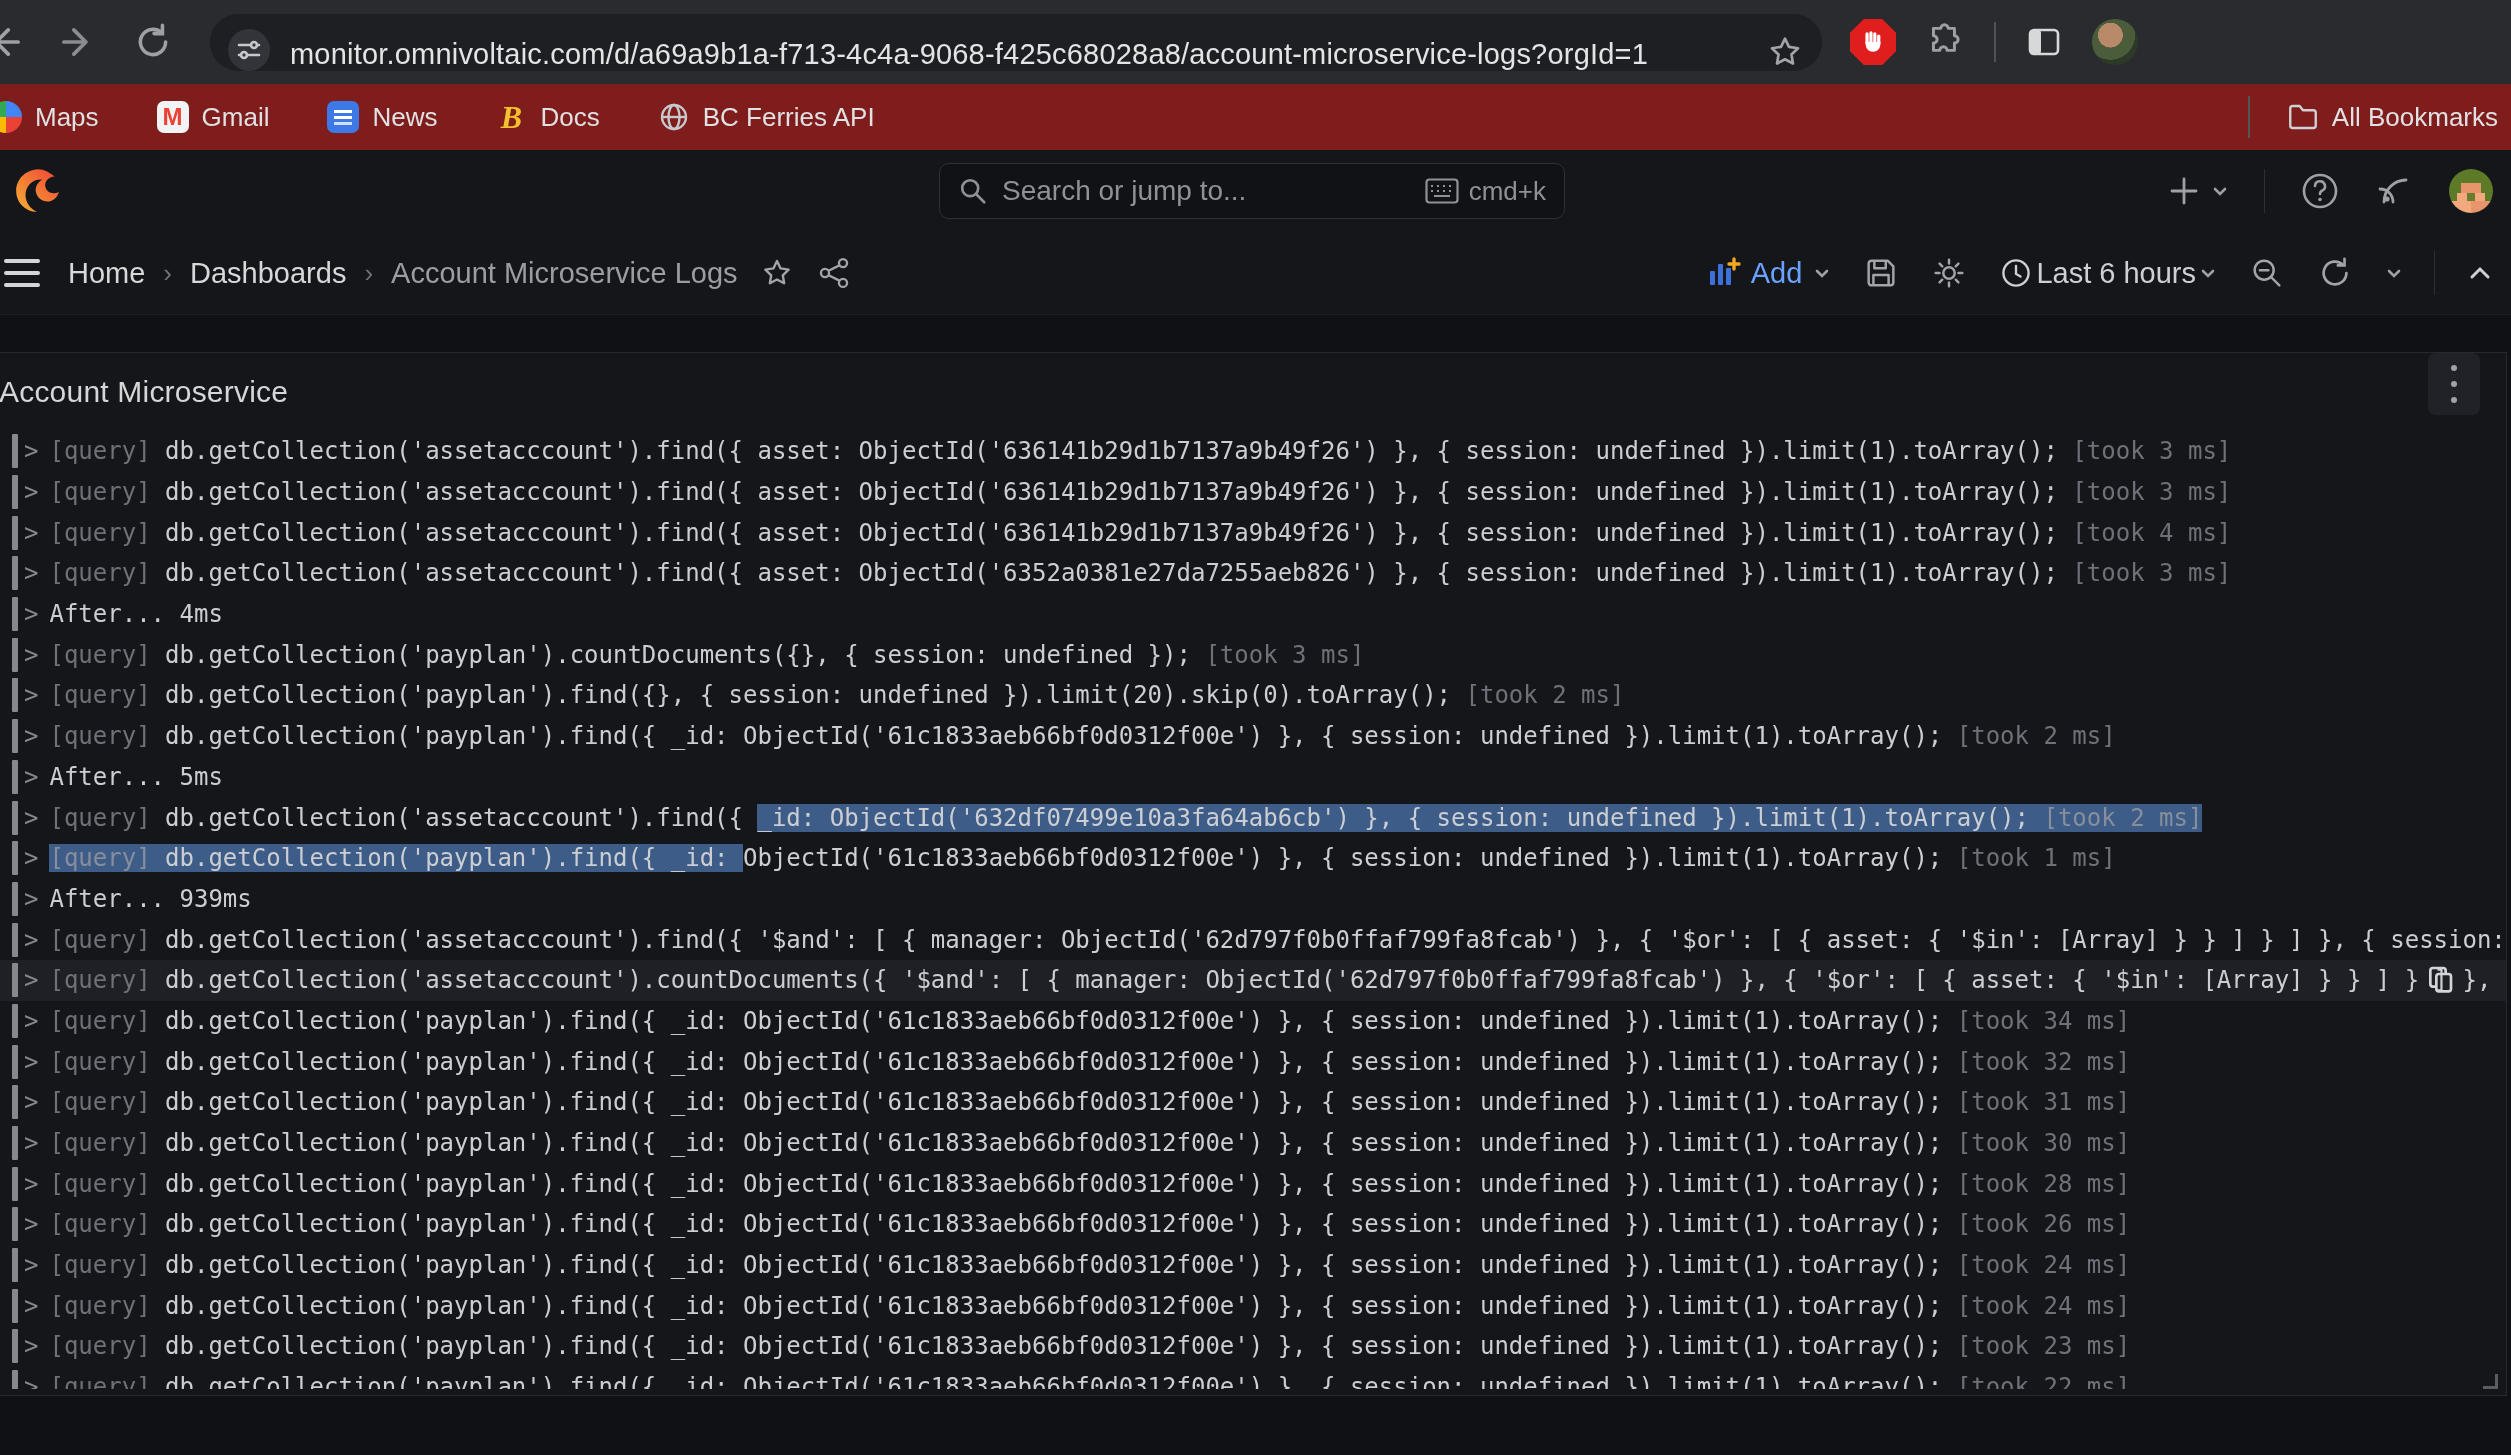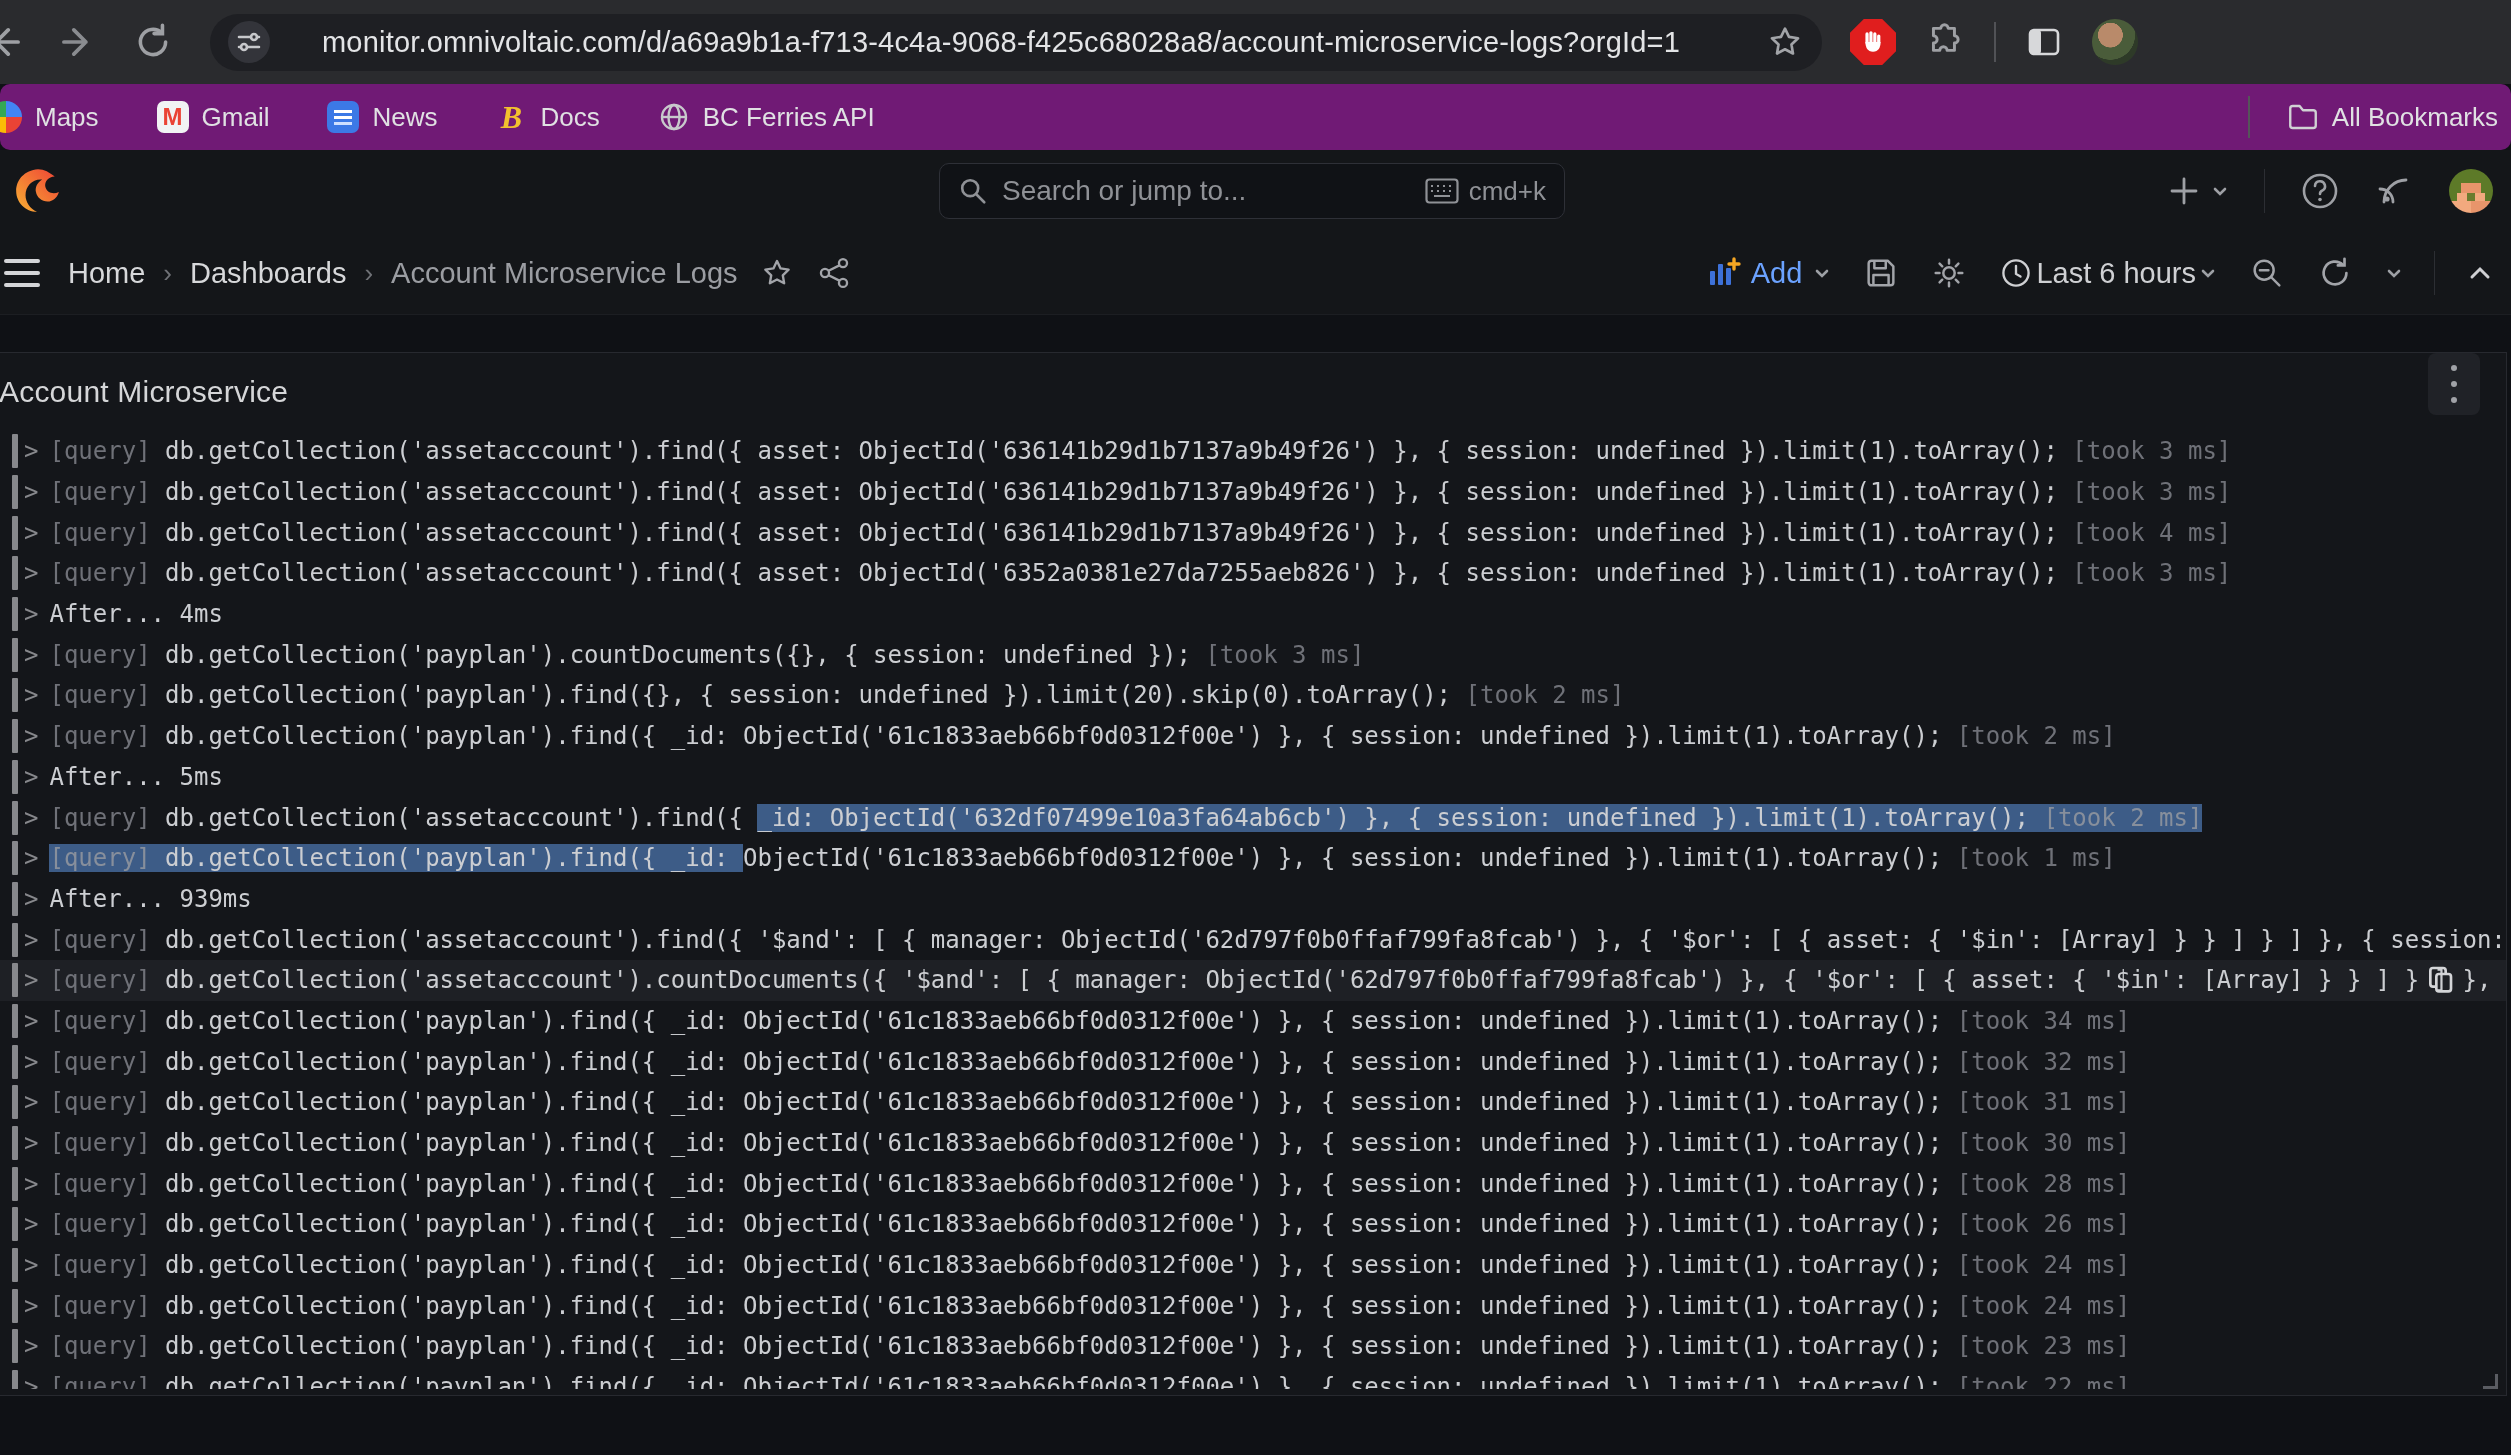--- a/index.html
+++ b/index.html
@@ -8,21 +8,21 @@
            background:#0f1115; font-family:"Liberation Sans", sans-serif; }
 
   
   .chrome-bar{ position:absolute; top:0; left:0; width:100%; height:84px;
                background:#2a2b2e; display:flex; align-items:center; }
   .nav-ic{ color:#9ea0a4; flex:none; }
   .back-ic{ margin-left:-16px; }
   .fwd-ic{ margin-left:26px; color:#8a8c90; }
   .reload-ic{ margin-left:34px; }
   .url-pill{ margin-left:36px; width:1612px; height:57px; border-radius:29px;
-             background:#1e1f23; display:flex; align-items:center; padding:0 18px;gap:32px; }
+             background:#1e1f23; display:flex; align-items:flex-end; padding:0 18px; }
   .site-circle{ width:42px; height:42px; border-radius:50%; background:#33343a;
                 display:flex; align-items:center; justify-content:center; color:#c7c8cb; flex:none; }
   .url-text{ margin-left:20px; font-size:29px; color:#e3e4e6; letter-spacing:.2px;
              white-space:nowrap; overflow:hidden; flex:1; }
   .star-ic{ color:#a2a4a8; flex:none; margin-left:10px; }
   .ext-row{ display:flex; align-items:center; margin-left:28px; gap:28px; }
   .adblock{ width:46px; height:46px; background:#e01e1e; border-radius:10px;
             clip-path:polygon(30% 0,70% 0,100% 30%,100% 70%,70% 100%,30% 100%,0 70%,0 30%);
             display:flex; align-items:center; justify-content:center; }
   .chrome-divider{ width:2px; height:40px; background:#515256; }
@@ -30,21 +30,21 @@
   .avatar-browser{ width:46px; height:46px; border-radius:50%; flex:none;
       background:radial-gradient(circle at 40% 35%, #b98a6a 0 30%, #4a5c3a 31% 60%, #2e3a28 61%); }
   .relaunch{ margin-left:26px; margin-right:14px; height:62px; border-radius:31px;
              background:#004a77; color:#c2e7ff; display:flex; align-items:center;
              padding:0 14px 0 28px; font-size:29px; gap:18px; flex:none; }
   .kebab-dots{ display:flex; flex-direction:column; gap:6px; padding:0 8px; }
   .kebab-dots i{ width:5px; height:5px; border-radius:50%; background:#c2e7ff; }
 
   
   .bookmarks{ position:absolute; top:84px; left:0; width:100%; height:66px;
-              background:#701a75; display:flex; align-items:center; color:#e0e1e3; font-size:26px;border-radius:10px; }
+              background:#7f1d1d; display:flex; align-items:center; color:#e0e1e3; font-size:26px; }
   .bm{ display:flex; align-items:center; gap:13px; margin-right:58px; white-space:nowrap; }
   .bm:first-child{ margin-left:-10px; }
   .bm-ic{ width:32px; height:32px; border-radius:7px; flex:none;
           display:flex; align-items:center; justify-content:center; }
   .ic-maps{ border-radius:50%; background:conic-gradient(#4285f4 0 25%, #ea4335 0 50%, #fbbc05 0 75%, #34a853 0); }
   .ic-gmail{ background:#f1f3f4; color:#ea4335; font-weight:bold; font-size:24px; }
   .ic-news{ background:#3c79e6; position:relative; }
   .ic-news::before{ content:""; position:absolute; left:7px; top:9px; width:18px; height:3px;
                     background:#fff; box-shadow:0 6px 0 #fff, 0 12px 0 #cfe0ff; }
   .ic-docs{ color:#f2c12e; font-size:32px; font-weight:bold; font-style:italic;

